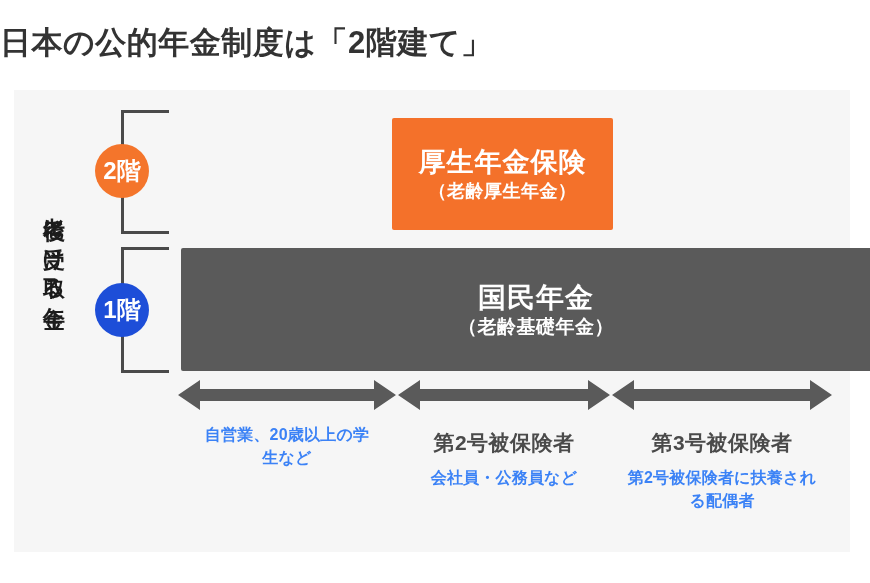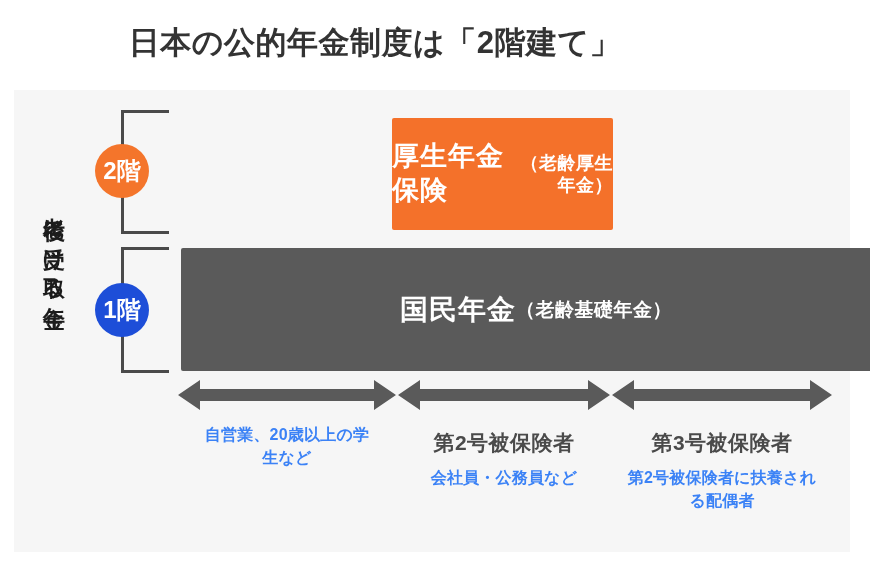--- a/index.html
+++ b/index.html
@@ -20,21 +20,20 @@
     width: 870px;
     height: 583px;
   }
 
   
   #title {
     position: absolute;
     left: 0;
     top: 24px;
     width: 750px;
-    text-align: center;
     font-size: 31px;
     font-weight: bold;
     color: #333333;
     letter-spacing: 0.5px;
     line-height: 1.2;
   }
 
   
   #panel {
     position: absolute;
@@ -99,21 +98,21 @@
   #badge-floor1 {
     left: 95px;
     top: 283px;
     background: #1d4ed8;
   }
 
   
   .tier-box {
     position: absolute;
     display: flex;
-    flex-direction: row;
+    flex-direction: column;
     align-items: center;
     justify-content: center;
     color: #ffffff;
     border-radius: 2px;
   }
   #box-tier2 {
     left: 392px;
     top: 118px;
     width: 221px;
     height: 112px;

